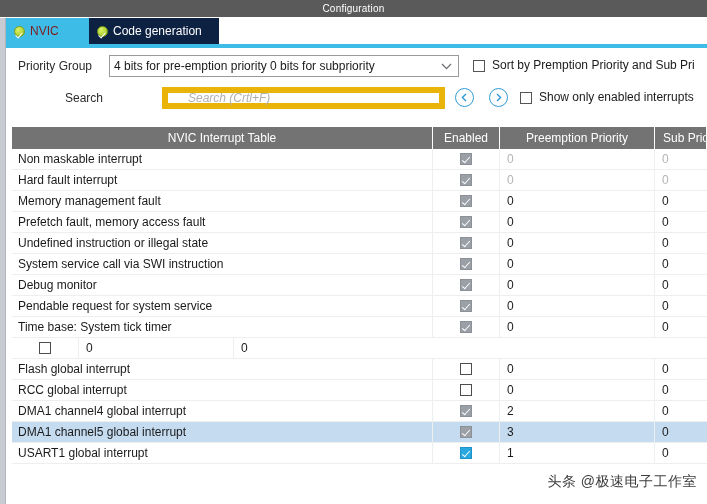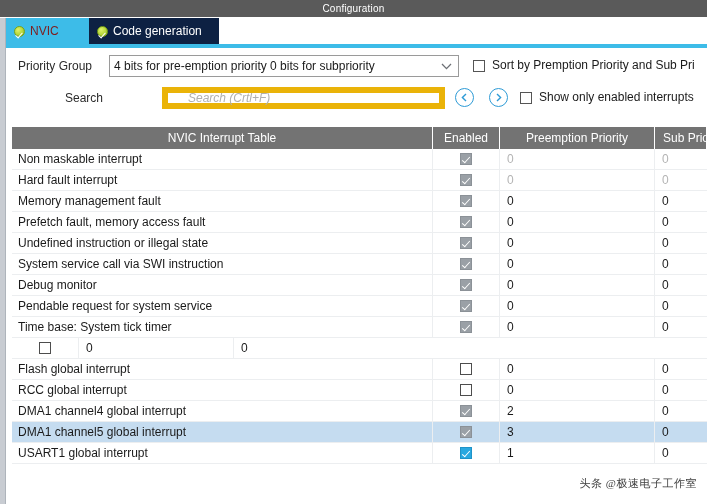--- a/index.html
+++ b/index.html
@@ -235,22 +235,22 @@
     border-width: 0 1.7px 1.7px 0;
     transform: rotate(42deg);
   }
   .chk.off {
     background: #ffffff; border: 1px solid #4d4d4d;
   }
 
   
   .watermark {
     position: absolute; right: 10px; bottom: 13px;
-    font-size: 11px; color: #3d3d3d;
-    font-family: Liberation Serif, serif;
+    font-size: 14px; color: #3d3d3d;
+    font-family: Liberation Sans, sans-serif;
     letter-spacing: .5px;
     white-space: nowrap;
   }
 </style>
 </head>
 <body>
 
 <div id="app">
 
   <div class="titlebar">

